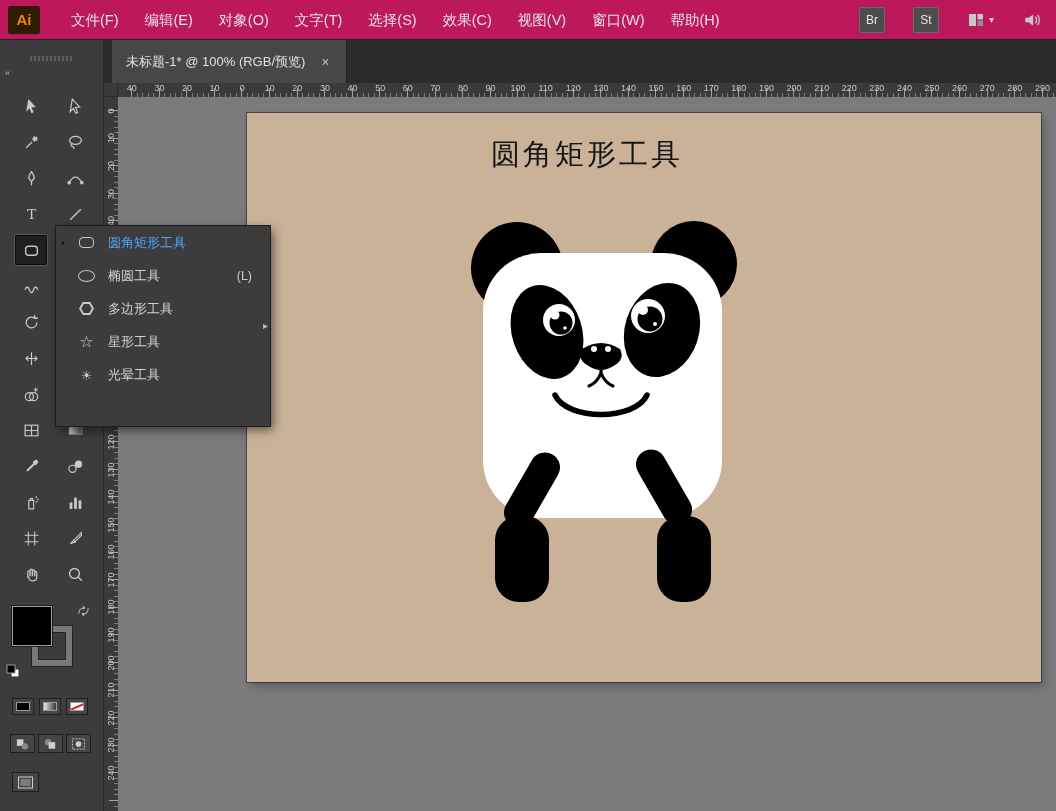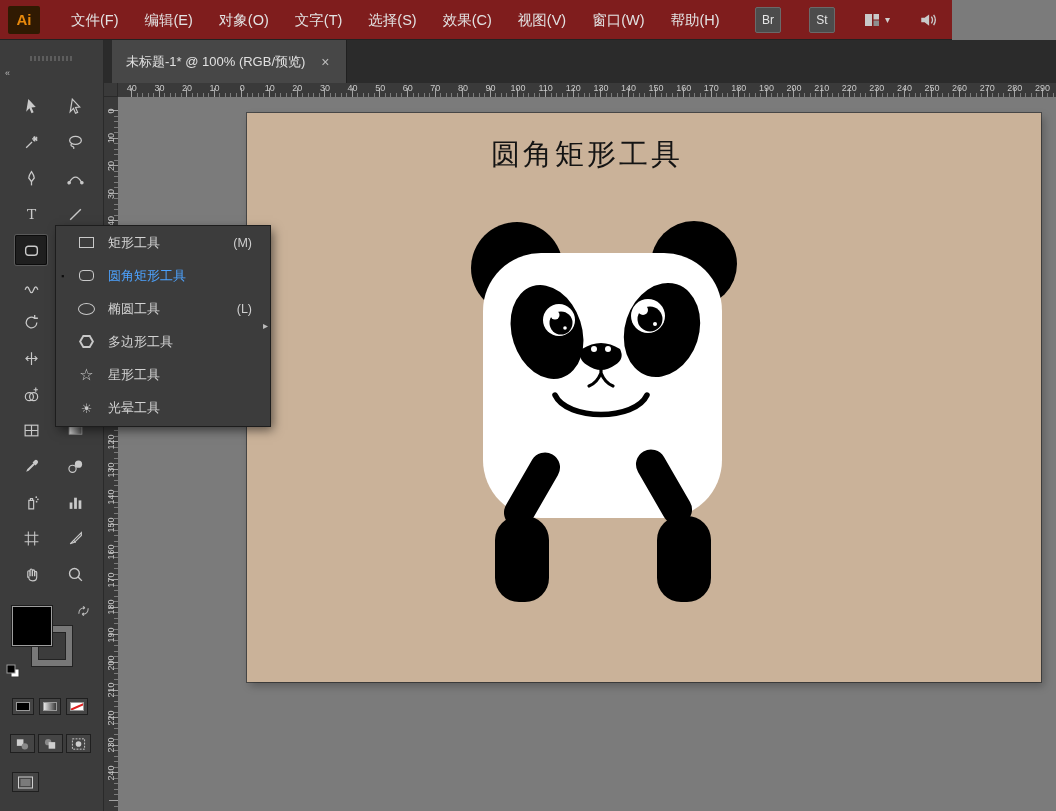--- a/index.html
+++ b/index.html
@@ -2,21 +2,21 @@
 <html><head>
 <meta charset="utf-8">
 <style>
   html,body{margin:0;padding:0;background:#262626;}
   *{box-sizing:border-box;}
   .app{position:relative;width:1056px;height:811px;overflow:hidden;
        font-family:"Liberation Sans","DejaVu Sans",sans-serif;color:#d6d6d6;
        background:#7b7b7b;user-select:none;}
 
   
-  .menubar{position:absolute;left:0;top:0;width:952px;height:40px;background:#7f1d1d;
+  .menubar{position:absolute;left:0;top:0;width:1056px;height:40px;background:#be185d;
            display:flex;align-items:center;z-index:50;border-bottom:1px solid #222;}
   .logo{width:32px;height:28px;margin-left:8px;background:#301a02;color:#e8890c;
         font-weight:bold;font-size:15px;display:flex;align-items:center;justify-content:center;
         border-radius:2px;}
   .menus{display:flex;margin-left:18px;}
   .menu-item{padding:0 13px;font-size:14.5px;line-height:40px;color:#e2e2e2;cursor:default;}
   .menubar-right{margin-left:auto;display:flex;align-items:center;gap:28px;margin-right:14px;}
   .mb-btn{width:26px;height:26px;background:#4c4c4c;border:1px solid #6a6a6a;color:#e6e6e6;
           font-size:12px;display:flex;align-items:center;justify-content:center;border-radius:2px;padding:0;}
   .ws{display:flex;align-items:center;gap:4px;}
@@ -560,28 +560,20 @@
 
       <rect x="270" y="336" width="30" height="82" rx="15" fill="#000" transform="rotate(30 285 377)"></rect>
       <rect x="402" y="333" width="30" height="82" rx="15" fill="#000" transform="rotate(-30 417 374)"></rect>
     </svg>
   </div>
 
   <div class="flyout">
 
     <span class="fly-tearoff">▸</span>
 
-      <div class="fly-row">
-        <span class="fly-marker">▪</span>
-        <span class="fi-wrap">
-          <span class="fi rect"></span>
-        </span>
-        <span class="fly-label">矩形工具</span>
-        <span class="fly-shortcut">(M)</span>
-      </div>
 
       <div class="fly-row selected">
         <span class="fly-marker">▪</span>
         <span class="fi-wrap">
           <span class="fi round"></span>
         </span>
         <span class="fly-label">圆角矩形工具</span>
         <span class="fly-shortcut"></span>
       </div>
 

